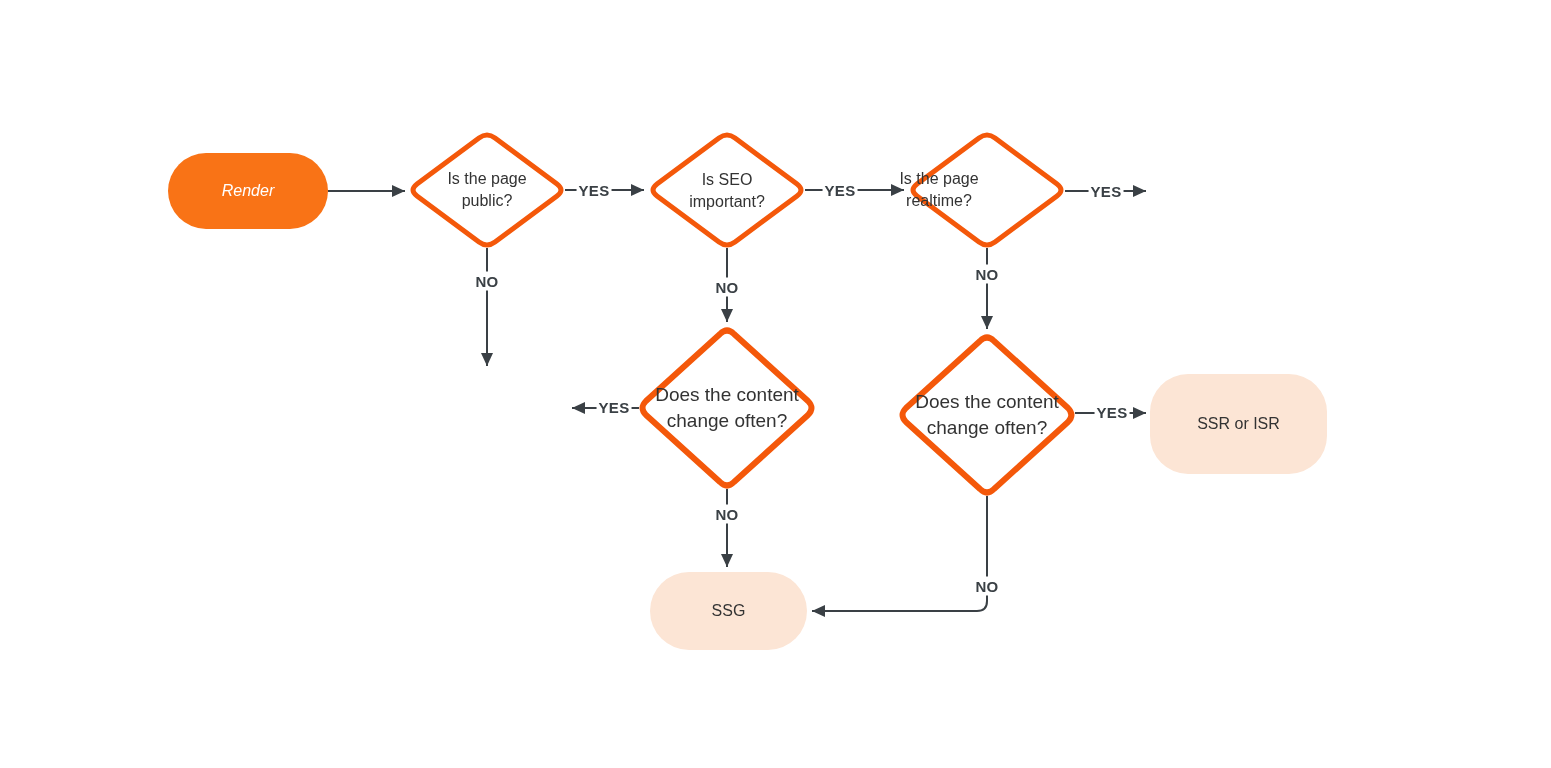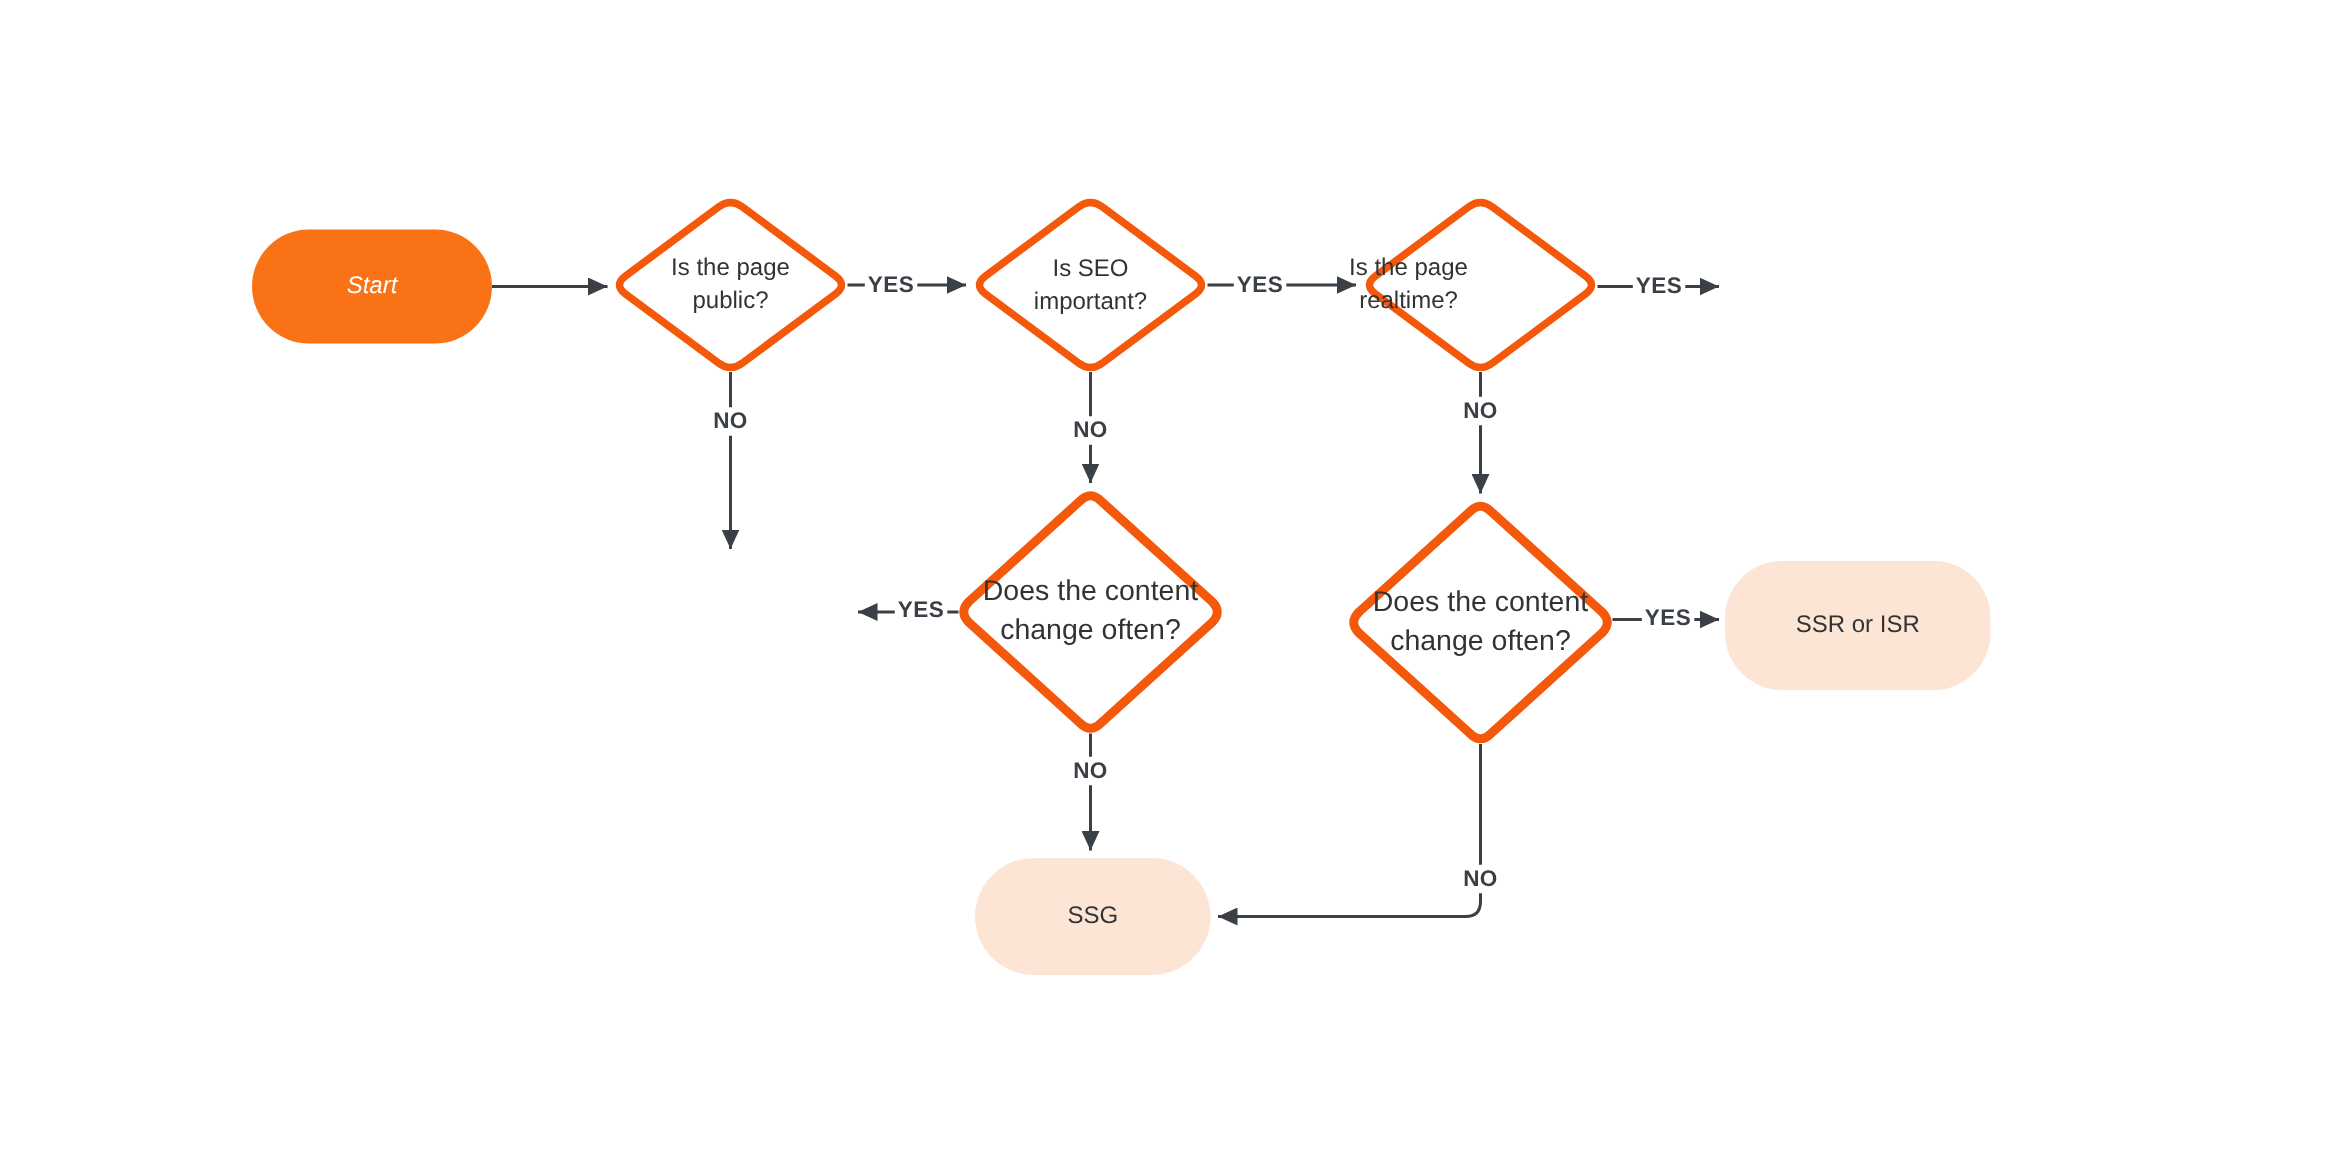--- a/index.html
+++ b/index.html
@@ -84,26 +84,26 @@
     <path class="edge-line" d="M987 496 L987 601 Q987 611 977 611 L812 611" marker-end="url(#arrowhead)"></path>
 
     <path class="diamond sm" d="M479,138 Q487,132 495,138 L557,184 Q565,190 557,196 L495,242 Q487,248 479,242 L417,196 Q409,190 417,184 Z"></path>
     <path class="diamond sm" d="M719,138 Q727,132 735,138 L797,184 Q805,190 797,196 L735,242 Q727,248 719,242 L657,196 Q649,190 657,184 Z"></path>
     <path class="diamond sm" d="M979,138 Q987,132 995,138 L1057,184 Q1065,190 1057,196 L995,242 Q987,248 979,242 L917,196 Q909,190 917,184 Z"></path>
     <path class="diamond lg" d="M720,334 Q727,327 734,334 L808,401 Q815,408 808,415 L734,482 Q727,489 720,482 L646,415 Q639,408 646,401 Z"></path>
     <path class="diamond lg" d="M980,341 Q987,334 994,341 L1068,408 Q1075,415 1068,422 L994,489 Q987,496 980,489 L906,422 Q899,415 906,408 Z"></path>
   </svg>
 
   <div class="node-pill start" style="left:168px;top:153px;width:160px;height:76px;border-radius:38px;">
-    <span>Start</span>
+    <span>Render</span>
   </div>
 
 
 
-  <div class="node-pill" style="left:1150px;top:374px;width:177px;height:86px;border-radius:38px;">
+  <div class="node-pill" style="left:1150px;top:374px;width:177px;height:100px;border-radius:38px;">
     <span>SSR or ISR</span>
   </div>
 
   <div class="node-pill" style="left:650px;top:572px;width:157px;height:78px;border-radius:39px;">
     <span>SSG</span>
   </div>
 
   <div class="dlabel sm" style="left:427px;top:168px;width:120px;height:44px;">Is the page public?</div>
   <div class="dlabel sm" style="left:677px;top:169px;width:100px;height:44px;">Is SEO important?</div>
   <div class="dlabel sm" style="left:884px;top:168px;width:110px;height:44px;">Is the page realtime?</div>

